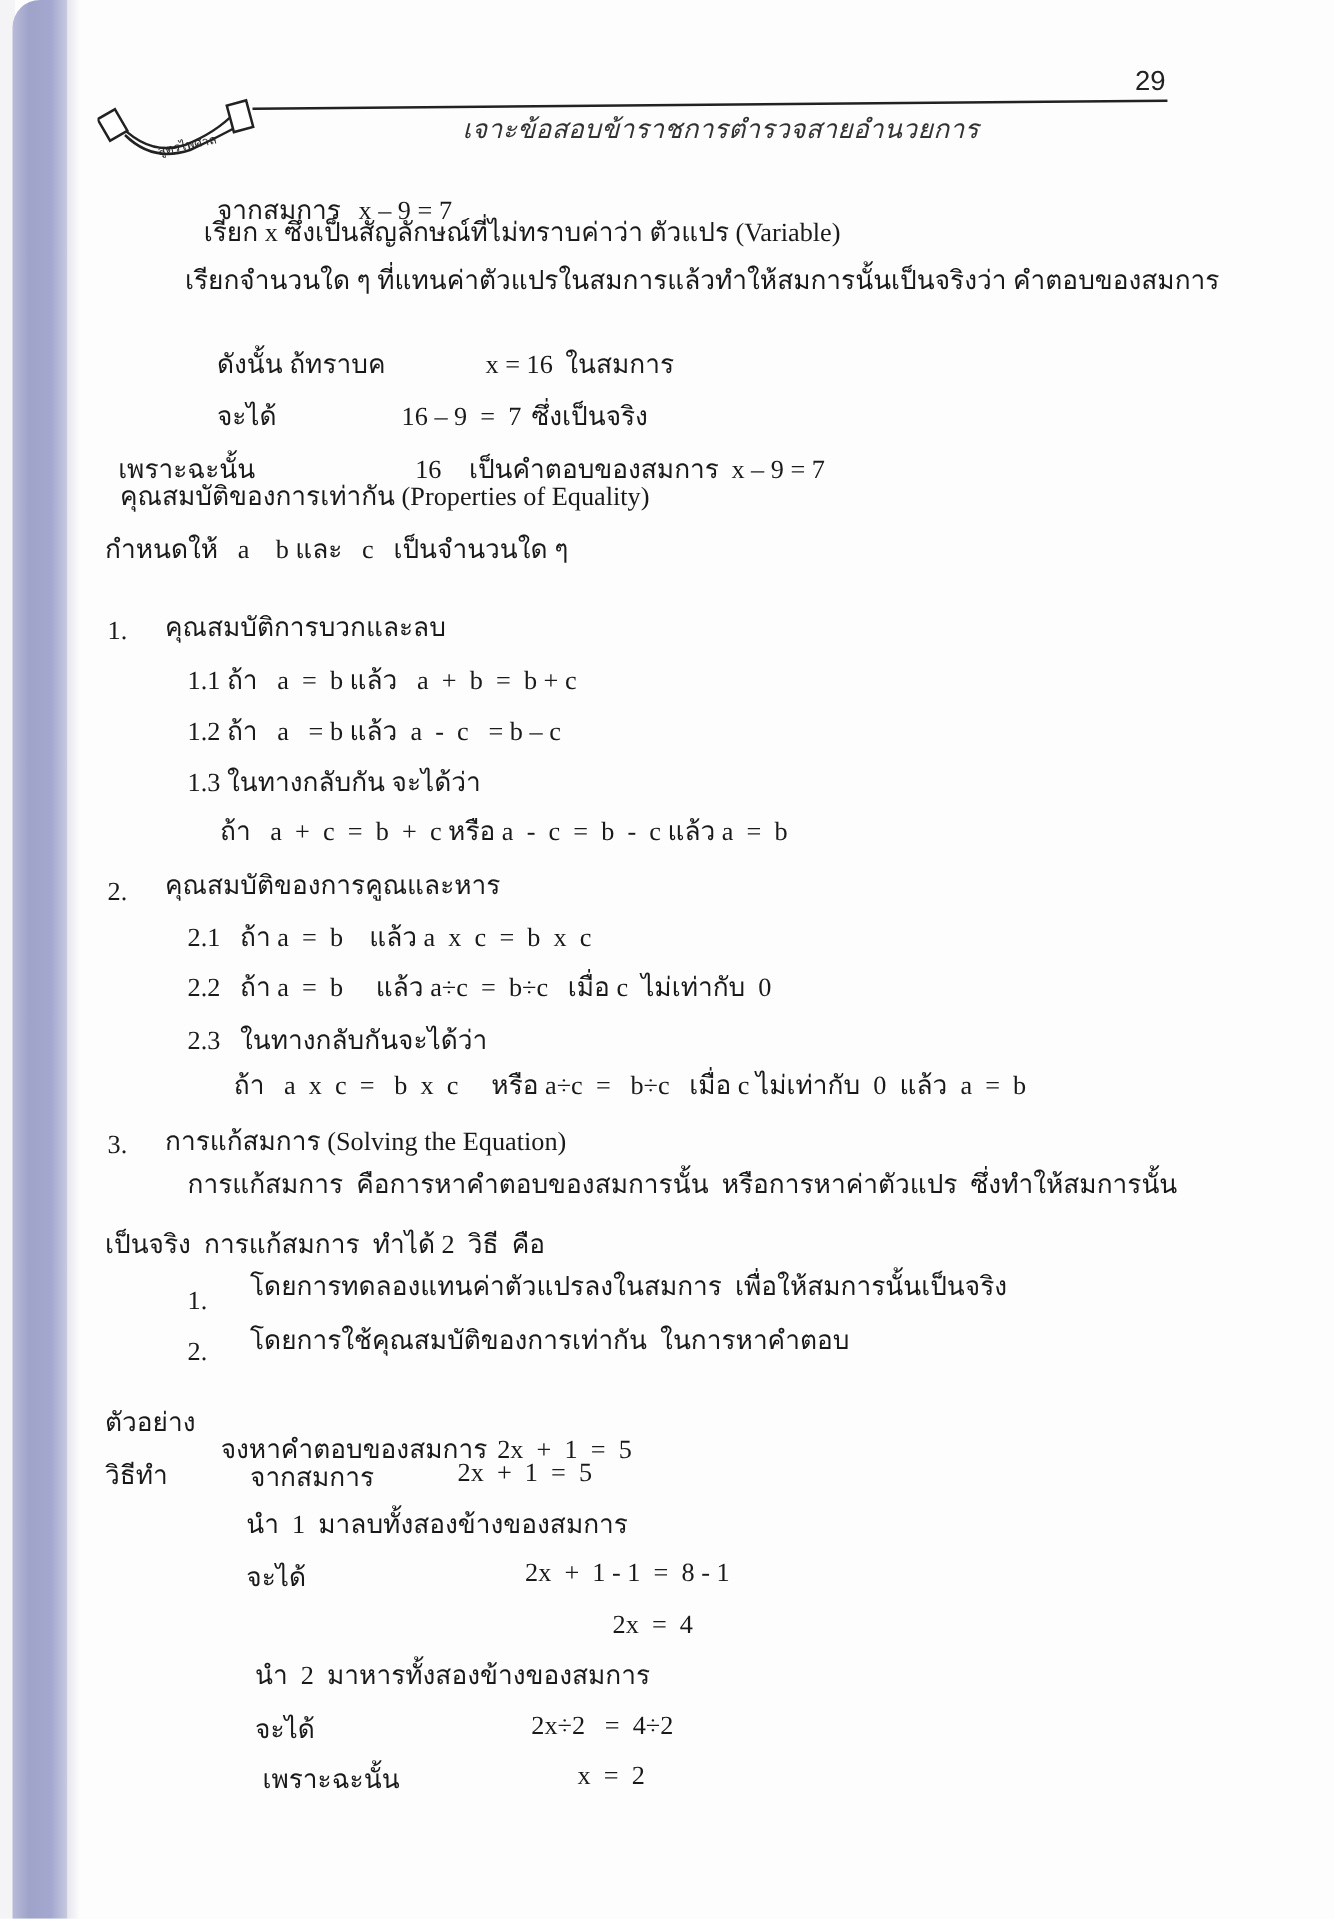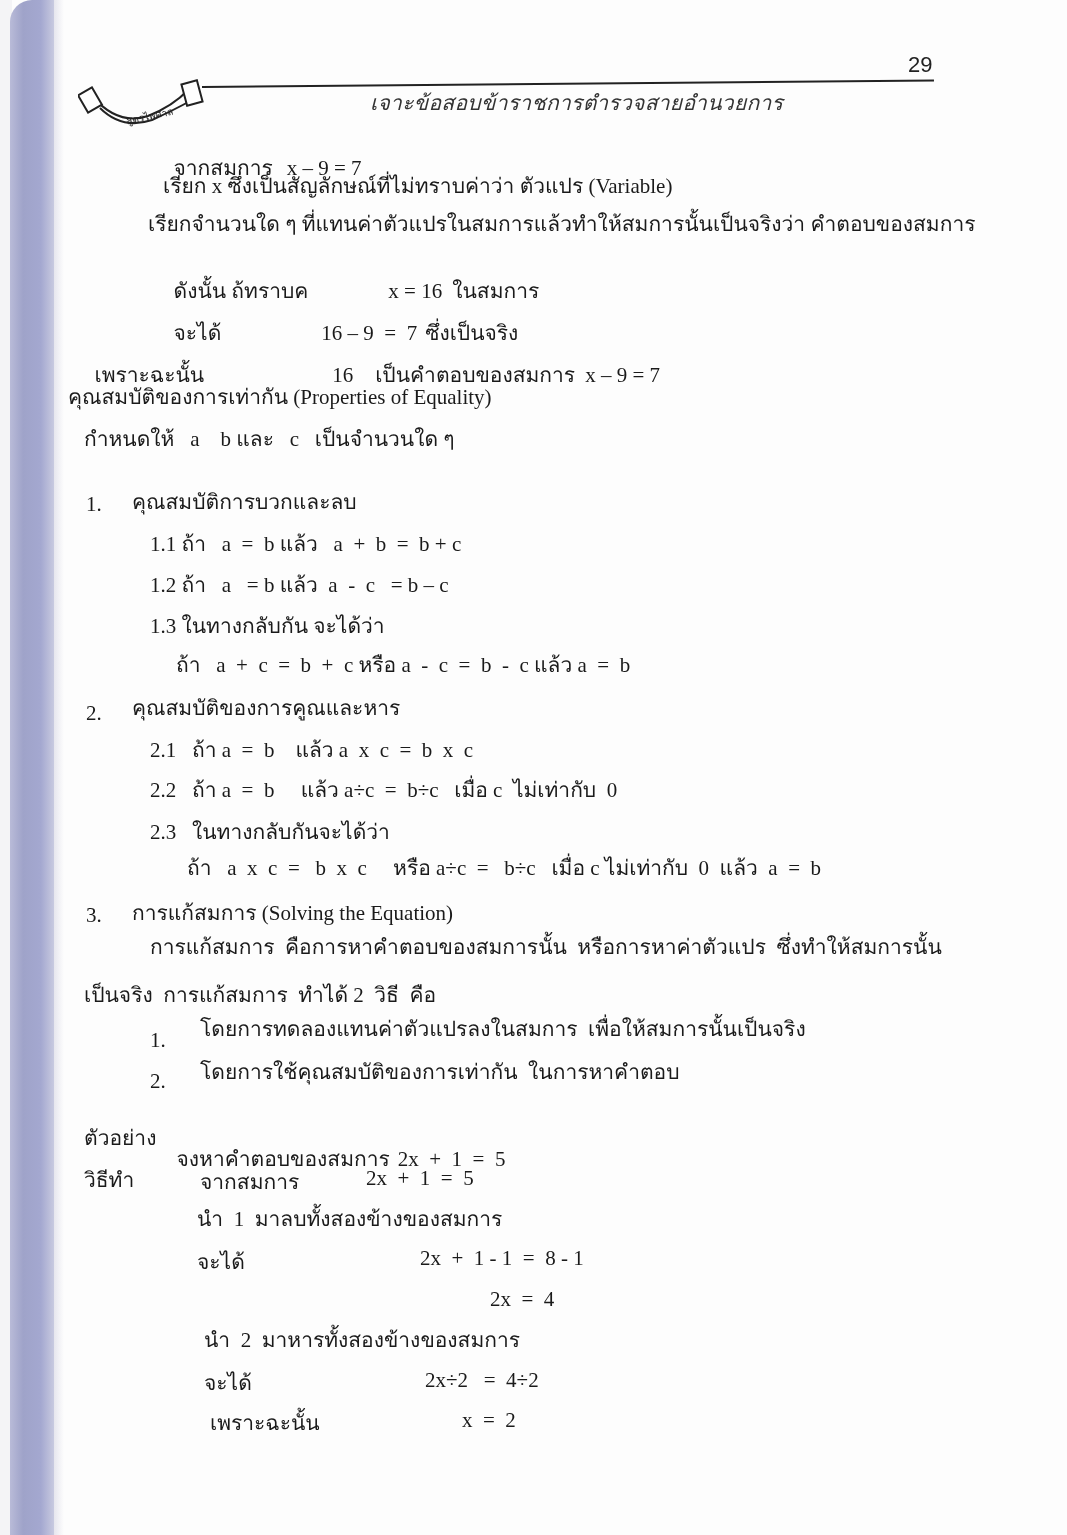--- a/index.html
+++ b/index.html
@@ -60,21 +60,21 @@
 <div class="line" style="left:163px;top:260px;">
   <span>ดังนั้น ถ้ทราบค</span><span class="sp" style="width:80px"></span><span>x = 16</span><span class="sp" style="width:10px"></span><span>ในสมการ</span>
 </div>
 <div class="line" style="left:163px;top:302px;">
   <span>จะได้</span><span class="sp" style="width:100px"></span><span>16 – 9  =  7</span><span class="sp" style="width:8px"></span><span>ซึ่งเป็นจริง</span>
 </div>
 <div class="line" style="left:84px;top:344px;">
   <span>เพราะฉะนั้น</span><span class="sp" style="width:128px"></span><span>16</span><span class="sp" style="width:22px"></span><span>เป็นคำตอบของสมการ</span><span class="sp" style="width:10px"></span><span>x – 9 = 7</span>
 </div>
 
-<div class="line" style="left:68px;top:387px;">คุณสมบัติของการเท่ากัน (Properties of Equality)</div>
+<div class="line" style="left:96px;top:387px;">คุณสมบัติของการเท่ากัน (Properties of Equality)</div>
 <div class="line" style="left:84px;top:429px;">กำหนดให้   a    b และ   c   เป็นจำนวนใด ๆ</div>
 
 <div class="line" style="left:86px;top:494px;">1.</div>
 <div class="line" style="left:132px;top:492px;">คุณสมบัติการบวกและลบ</div>
 <div class="line" style="left:150px;top:534px;">1.1 ถ้า   a  =  b แล้ว   a  +  b  =  b + c</div>
 <div class="line" style="left:150px;top:575px;">1.2 ถ้า   a   = b แล้ว  a  -  c   = b – c</div>
 <div class="line" style="left:150px;top:616px;">1.3 ในทางกลับกัน จะได้ว่า</div>
 <div class="line" style="left:176px;top:655px;">ถ้า   a  +  c  =  b  +  c หรือ a  -  c  =  b  -  c แล้ว a  =  b</div>
 
 <div class="line" style="left:86px;top:703px;">2.</div>

